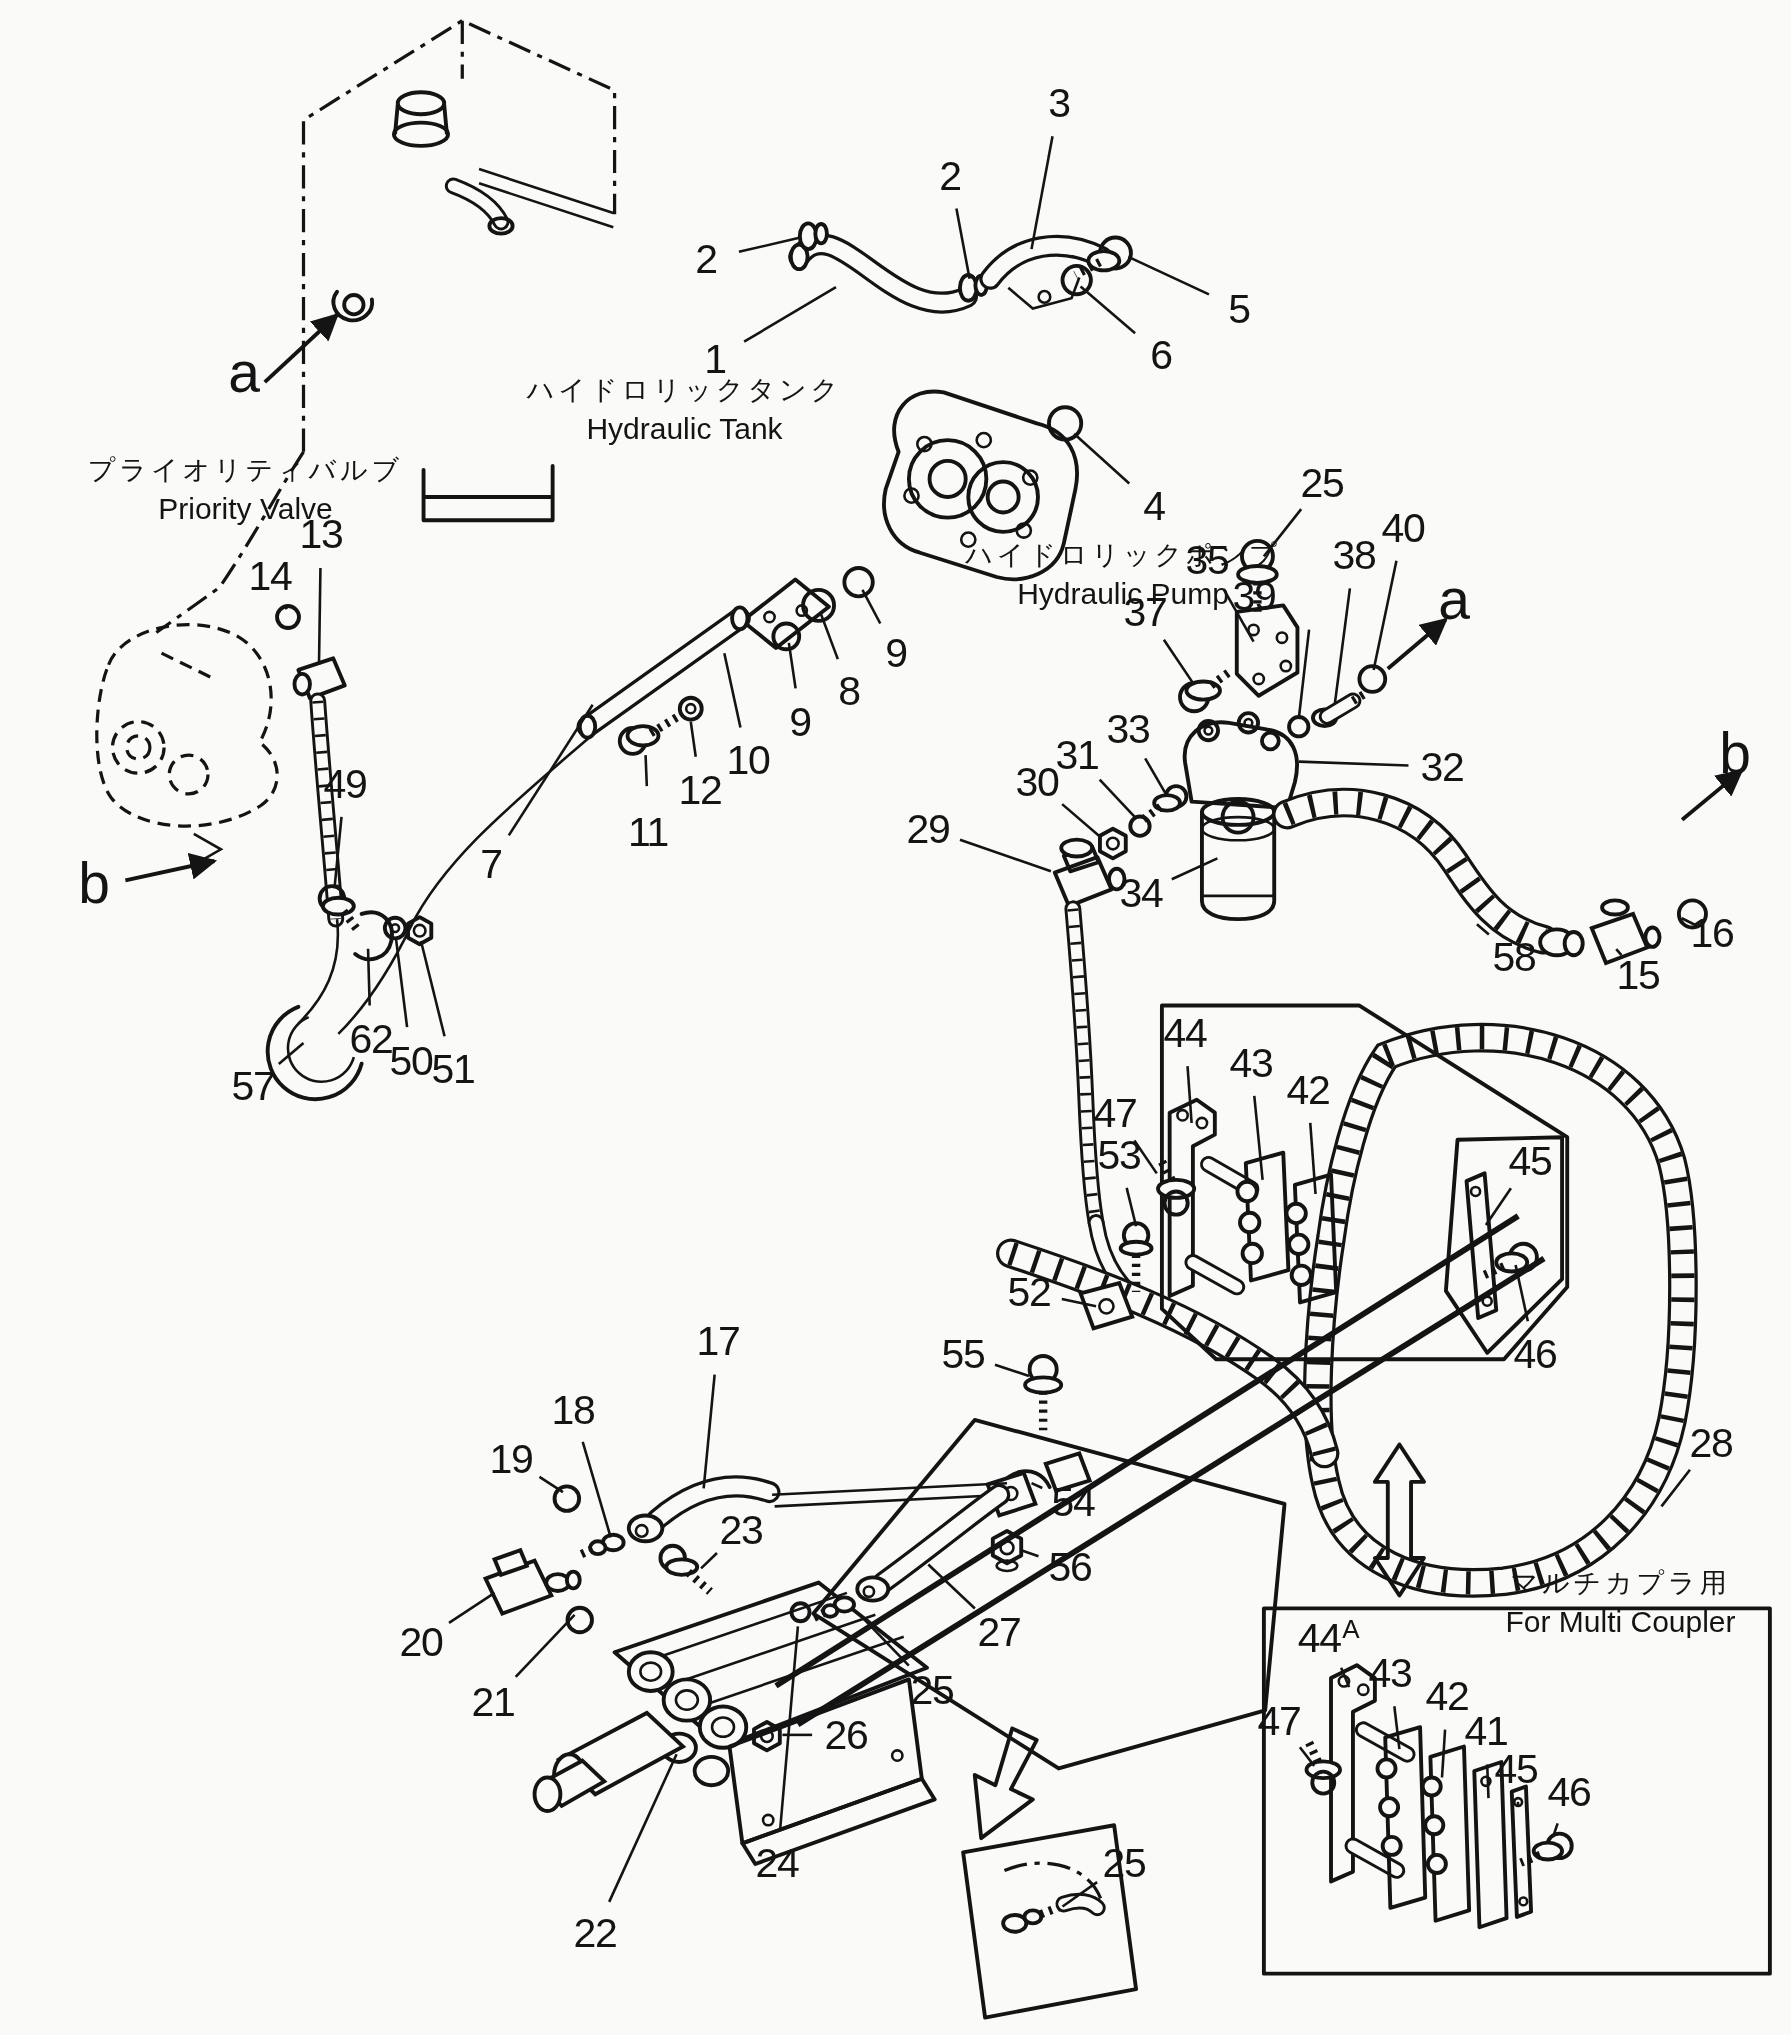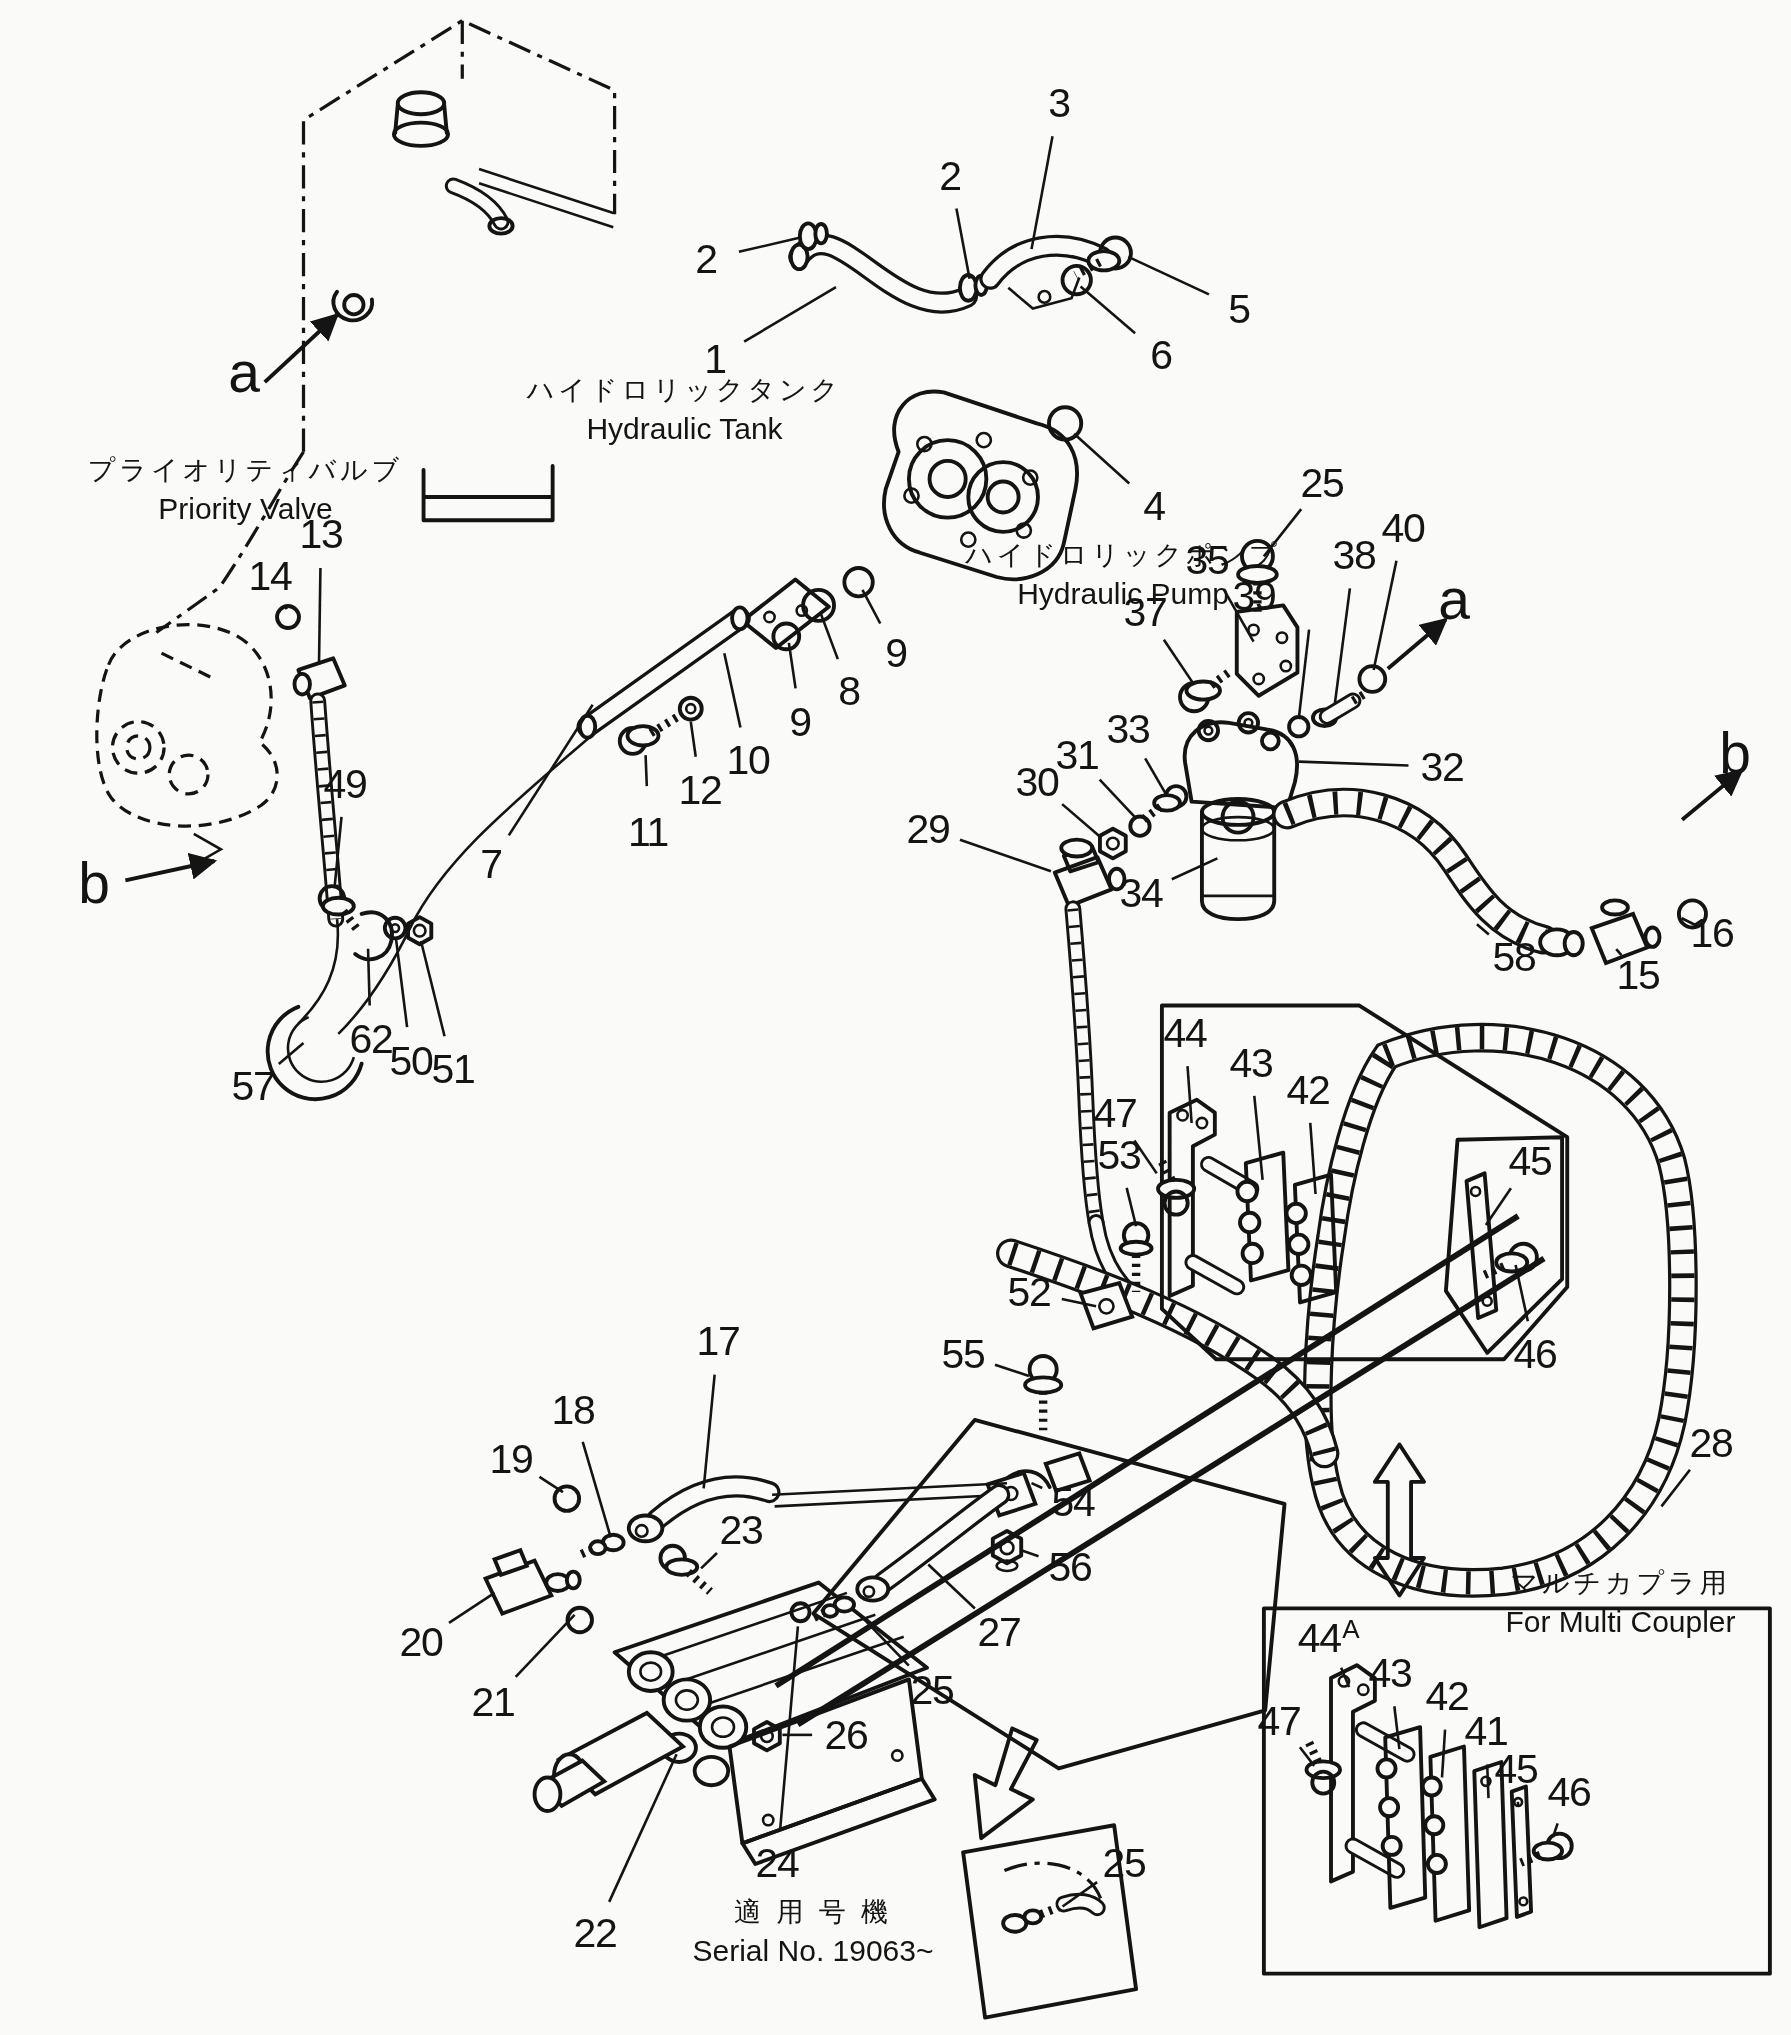--- a/index.html
+++ b/index.html
@@ -528,19 +528,15 @@
   <span class="en">Priority Valve</span>
 </div>
 <div class="dlabel" id="pump-label">
   <span class="jp">ハイドロリックポンプ</span>
   <span class="en">Hydraulic Pump</span>
 </div>
 <div class="dlabel" id="multi-label">
   <span class="jp">マルチカプラ用</span>
   <span class="en">For Multi Coupler</span>
 </div>
-<div class="dlabel" id="serial-label">
-  <span class="jp">適 用 号 機</span>
-  <span class="en">Serial No. 19063~</span>
+
 </div>
 
-</div>
-
 
 </body></html>

